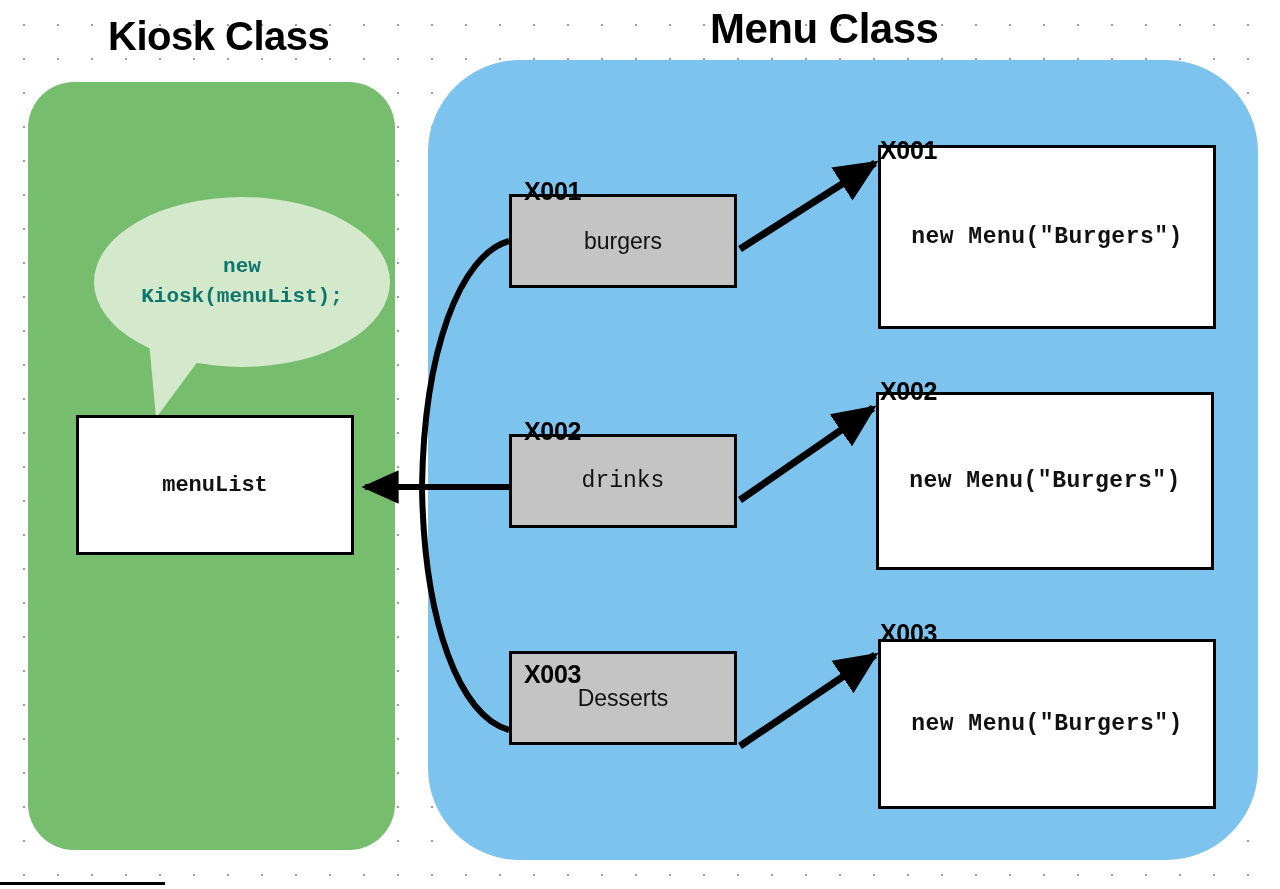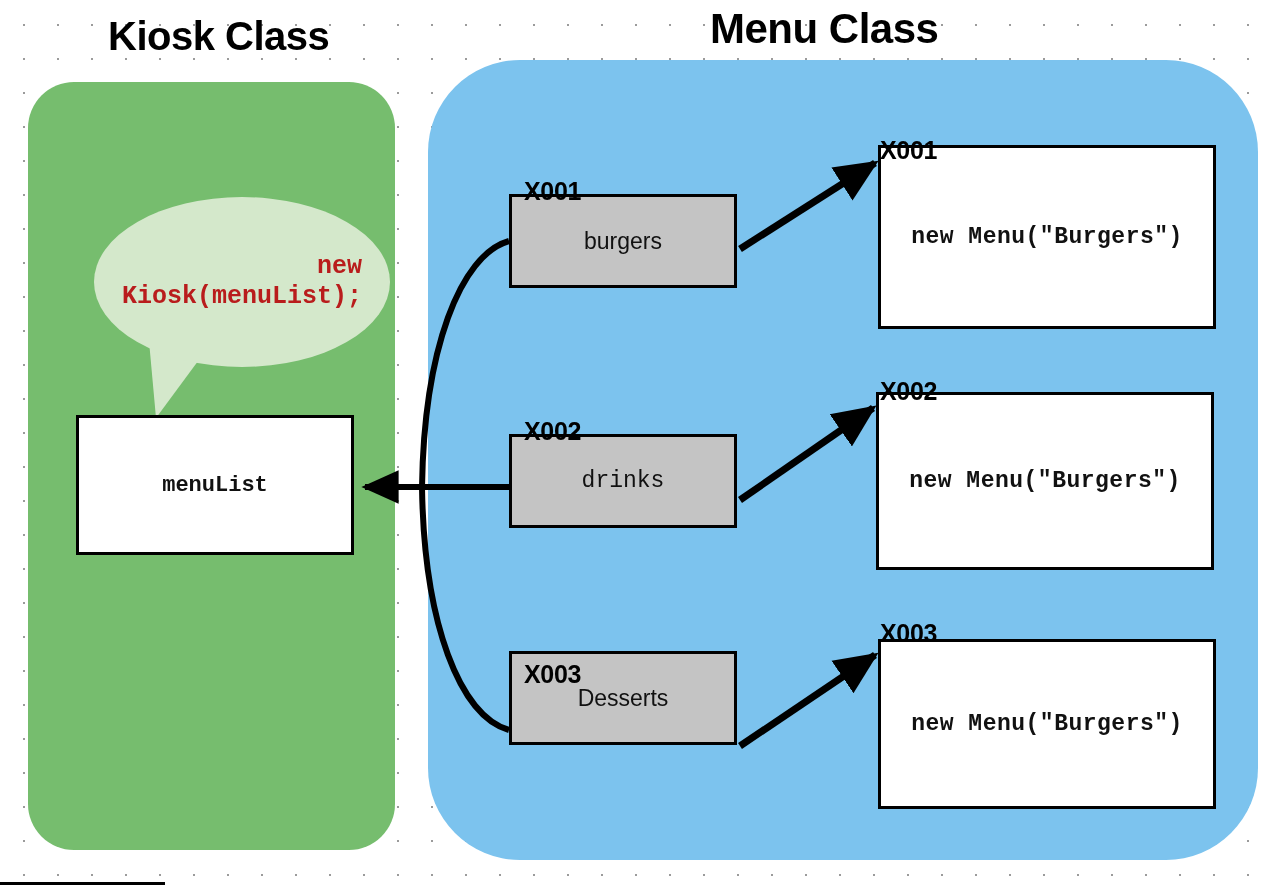--- a/index.html
+++ b/index.html
@@ -70,24 +70,24 @@
     background: #d4e8cb;
     border-radius: 50% / 50%;
     display: flex;
     align-items: center;
     justify-content: center;
     z-index: 3;
   }
   #speech-bubble-text {
     font-family: "Liberation Mono", "DejaVu Sans Mono", monospace;
     font-weight: bold;
-    font-size: 25px;
+    font-size: 21px;
     line-height: 30px;
-    color: #b91c1c;
-    text-align: right;
+    color: #0f766e;
+    text-align: center;
     white-space: pre-line;
   }
   #speech-tail {
     position: absolute;
     left: 140px;
     top: 330px;
     width: 120px;
     height: 92px;
     z-index: 2;
   }

